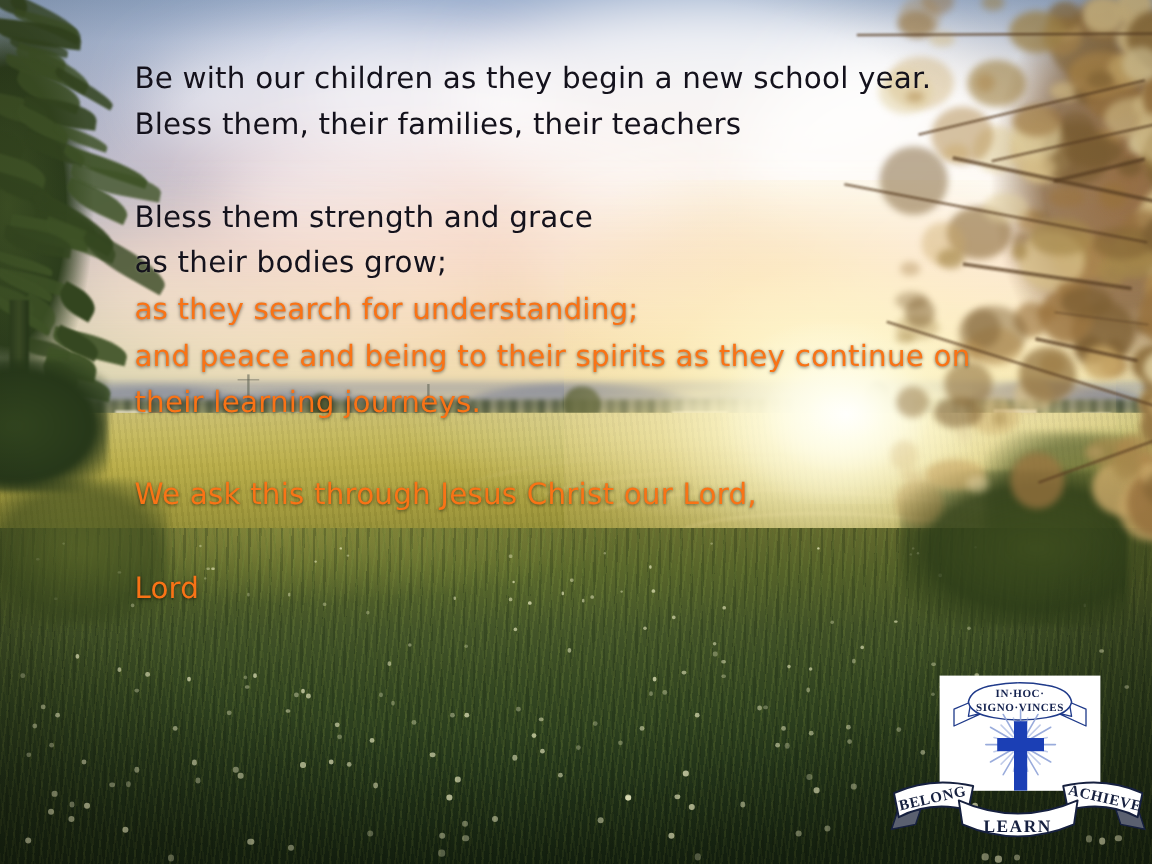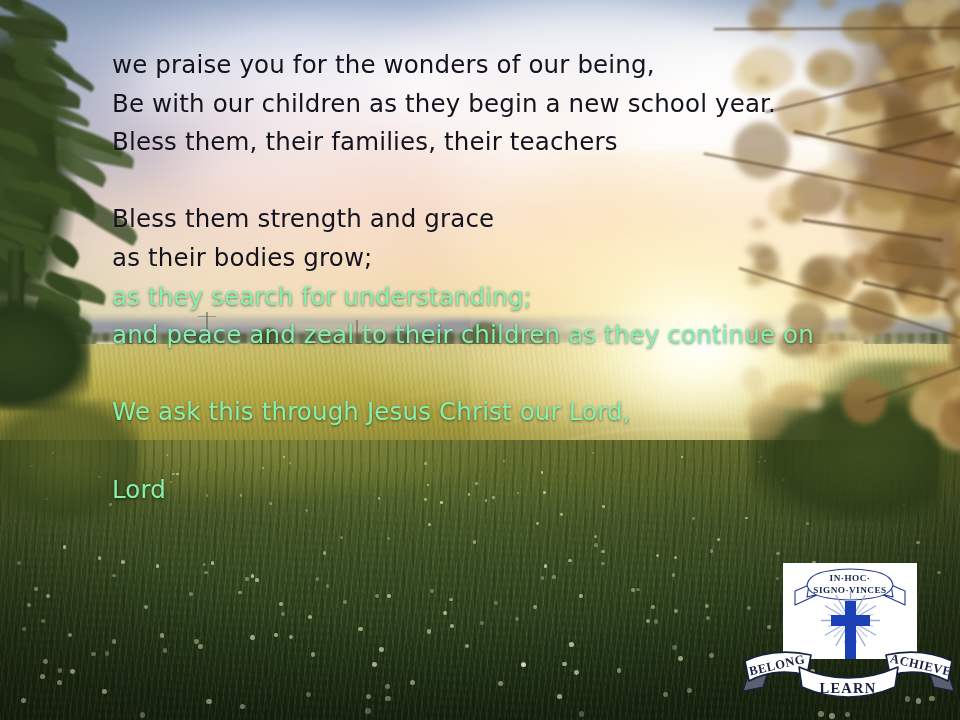--- a/index.html
+++ b/index.html
@@ -315,21 +315,21 @@
     font-size: 24.5px;
     line-height: 38.6px;
     letter-spacing: 0.15px;
     white-space: pre;
   }
   .pline.dark {
     color: #14121c;
     text-shadow: 0 0 3px rgba(255,255,255,0.16);
   }
   .pline.light {
-    color: #86efac;
+    color: #f97316;
     text-shadow: 0 1px 3px rgba(0,0,0,0.55);
   }
   .pline.blank { color: transparent; }
 
   
   .crest {
     position: absolute;
     left: 783px;
     top: 563px;
     width: 134px;
@@ -802,28 +802,28 @@
         <div class="right-branch" style="width: 78.8888px; height: 1.4px; right: 3.26479px; top: 270.208px; transform: rotate(7.54204deg);"></div>
         <div class="right-branch" style="width: 86.6739px; height: 2.8px; right: 11.9626px; top: 299.36px; transform: rotate(12.0805deg);"></div>
         <div class="right-branch" style="width: 236.83px; height: 2.4px; right: -5.18605px; top: 337.99px; transform: rotate(17.414deg);"></div>
         <div class="right-branch" style="width: 106.198px; height: 2.3px; right: -5.10437px; top: 364.734px; transform: rotate(-19.9037deg);"></div>
       </div>
 
     <div class="vignette"></div>
   </div>
 
   <div class="prayer" id="prayer-block">
-      <div class="pline dark">we praise you for the wonders of our being,</div>
       <div class="pline dark">Be with our children as they begin a new school year.</div>
       <div class="pline dark">Bless them, their families, their teachers</div>
       <div class="pline blank"> </div>
       <div class="pline dark">Bless them strength and grace</div>
       <div class="pline dark">as their bodies grow;</div>
       <div class="pline light">as they search for understanding;</div>
-      <div class="pline light">and peace and zeal to their children as they continue on</div>
+      <div class="pline light">and peace and being to their spirits as they continue on</div>
+      <div class="pline light">their learning journeys.</div>
       <div class="pline blank"> </div>
       <div class="pline light">We ask this through Jesus Christ our Lord,</div>
       <div class="pline blank"> </div>
       <div class="pline light">Lord</div>
     </div>
 
   <div class="crest">
     <div class="crest-panel"></div>
     <svg class="crest-svg" width="134" height="96" viewBox="0 0 134 96">
 

